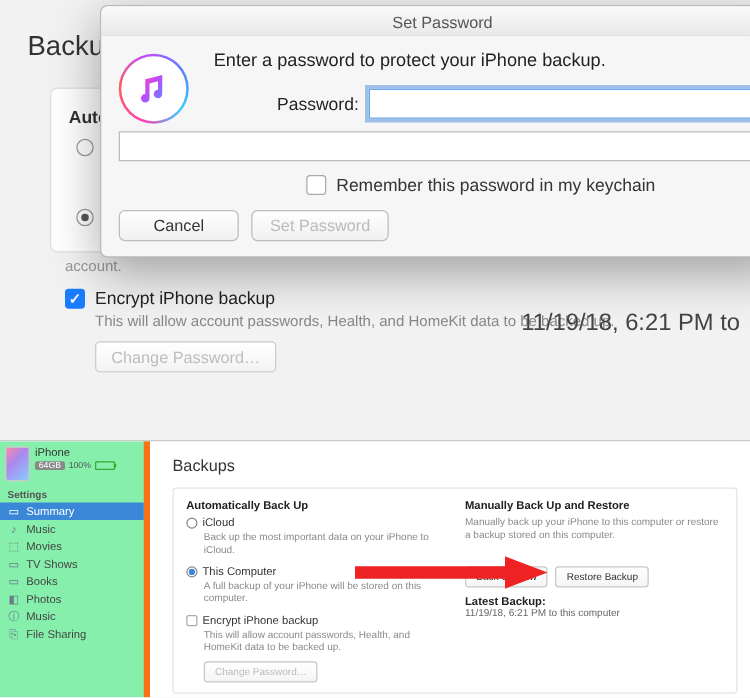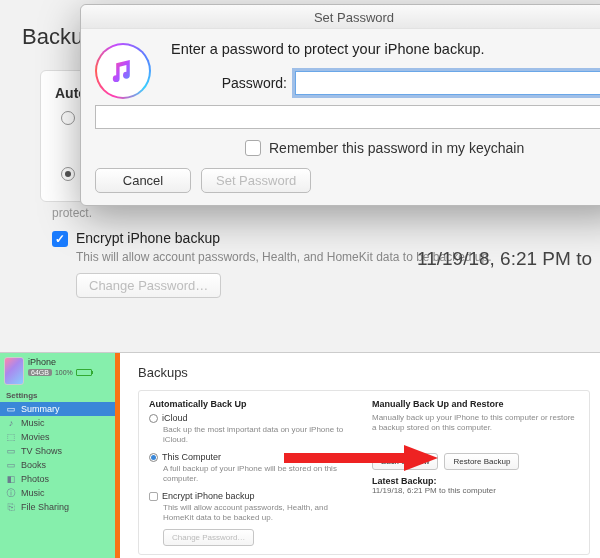--- a/index.html
+++ b/index.html
@@ -193,21 +193,21 @@
     <div class="radio-row" style="margin-top:40px">
       <div class="radio checked"></div>
       <div class="row-text">This Computer</div>
     </div>
   </div>
 
   <div class="right-clip">
     <span>at you</span><br>
     <span>this</span>
   </div>
-  <div class="cut-line">protect.</div>
+  <div class="cut-line">account.</div>
   <div class="timestamp">11/19/18, 6:21 PM to</div>
 
   <div class="checkbox-row">
     <div class="cb checked"></div>
     <div class="enc-label">Encrypt iPhone backup</div>
   </div>
   <div class="enc-desc">This will allow account passwords, Health, and HomeKit data to be backed up.</div>
   <div class="change-pw">Change Password…</div>
 </div>
 

